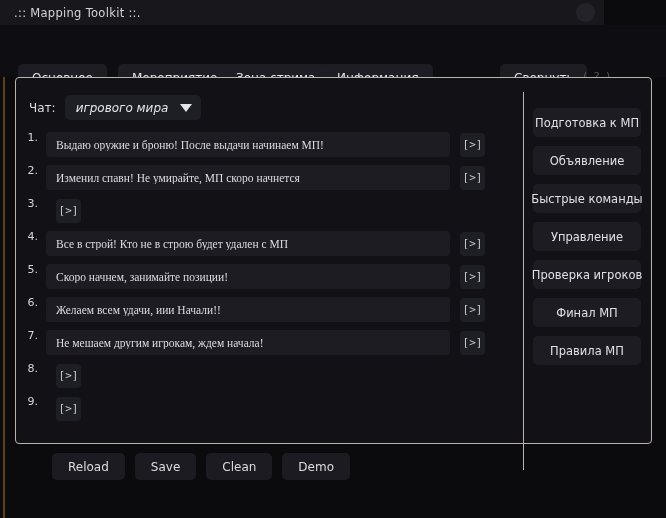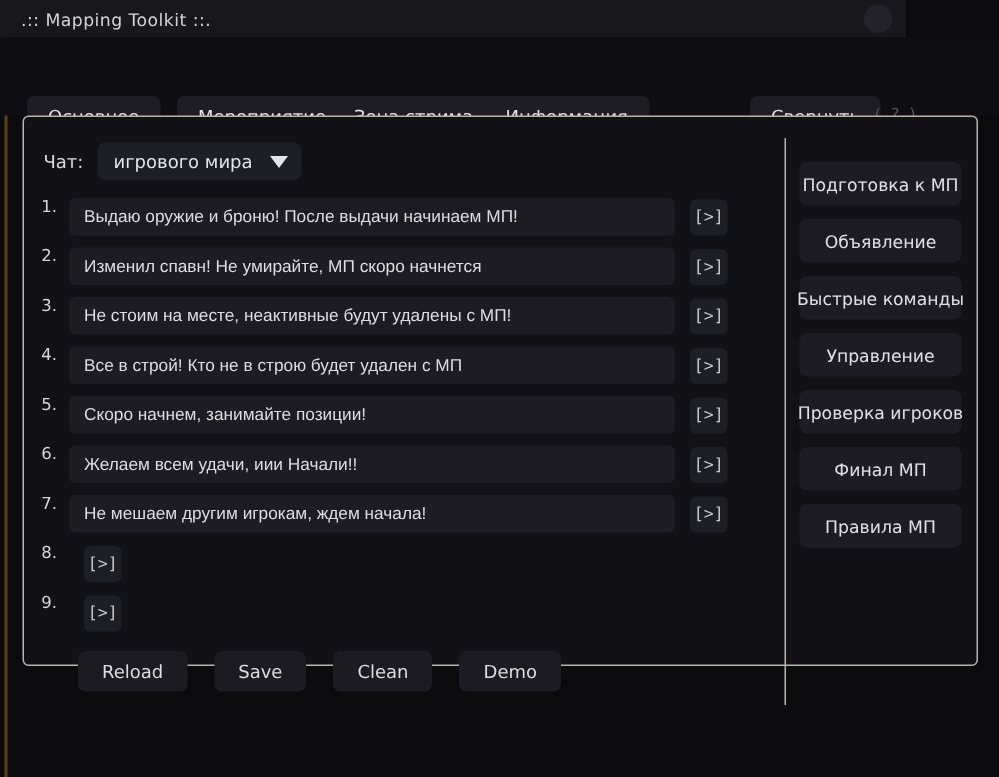--- a/index.html
+++ b/index.html
@@ -126,20 +126,21 @@
     padding: 0 9px 0 11px;
     cursor: pointer;
     min-width: 124px;
     box-sizing: border-box;
   }
   .chat-select-value {
     font-size: 12px;
     color: #e4e4e9;
     margin-right: 12px;
     white-space: nowrap;
+    font-style: italic;
   }
   .caret {
     width: 0; height: 0;
     border-left: 6px solid transparent;
     border-right: 6px solid transparent;
     border-top: 8px solid #e4e4e9;
   }
 
   
   .msg-list {
@@ -165,21 +166,21 @@
     margin-top: 3px;
     box-sizing: border-box;
   }
   .msg-input {
     width: 404px;
     height: 25px;
     background: #1c1c22;
     border: none;
     border-radius: 4px;
     color: #dddde2;
-    font-family: Liberation Sans, sans-serif;
+    font-family: Liberation Serif, serif;
     font-size: 11.5px;
     padding: 0 10px;
     box-sizing: border-box;
     outline: none;
   }
   .msg-send {
     width: 25px;
     height: 24px;
     margin-left: 10px;
     background: #1e1e25;
@@ -190,23 +191,23 @@
     align-items: center;
     justify-content: center;
     cursor: pointer;
     font-family: "DejaVu Sans Mono", monospace;
   }
 
   
   .actions {
     position: absolute;
     left: 36px;
-    top: 356px;
-    display: flex;
-    gap: 18px;
+    top: 375px;
+    display: flex;
+    gap: 10px;
   }
   .action-btn {
     height: 27px;
     background: #1b1b21;
     border-radius: 5px;
     color: #dededf;
     font-size: 12px;
     display: flex;
     align-items: center;
     justify-content: center;
@@ -285,21 +286,20 @@
         <input class="msg-input" type="text" value="Выдаю оружие и броню! После выдачи начинаем МП!" style="">
         <div class="msg-send">[&gt;]</div>
       </div>
       <div class="msg-row">
         <div class="msg-index">2.</div>
         <input class="msg-input" type="text" value="Изменил спавн! Не умирайте, МП скоро начнется" style="">
         <div class="msg-send">[&gt;]</div>
       </div>
       <div class="msg-row">
         <div class="msg-index">3.</div>
-        <input class="msg-input" type="text" value="Не стоим на месте, неактивные будут удалены с МП!" style="">
         <div class="msg-send">[&gt;]</div>
       </div>
       <div class="msg-row">
         <div class="msg-index">4.</div>
         <input class="msg-input" type="text" value="Все в строй! Кто не в строю будет удален с МП" style="">
         <div class="msg-send">[&gt;]</div>
       </div>
       <div class="msg-row">
         <div class="msg-index">5.</div>
         <input class="msg-input" type="text" value="Скоро начнем, занимайте позиции!" style="">

